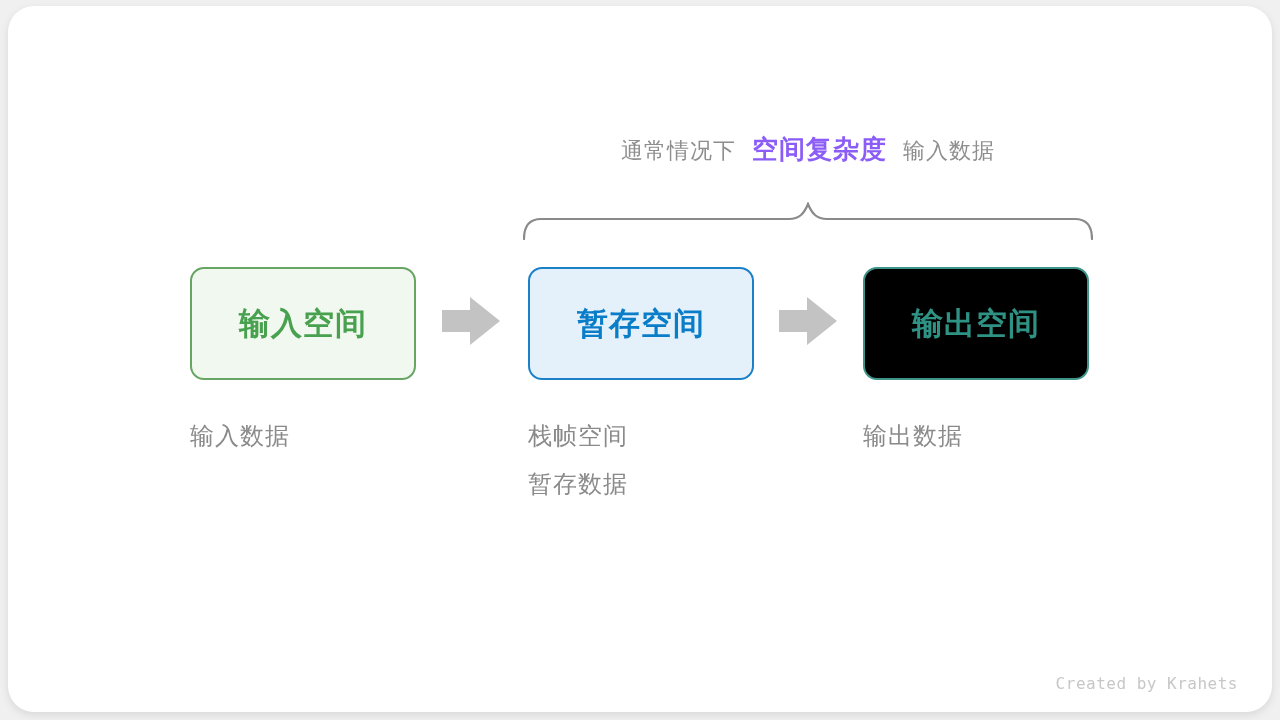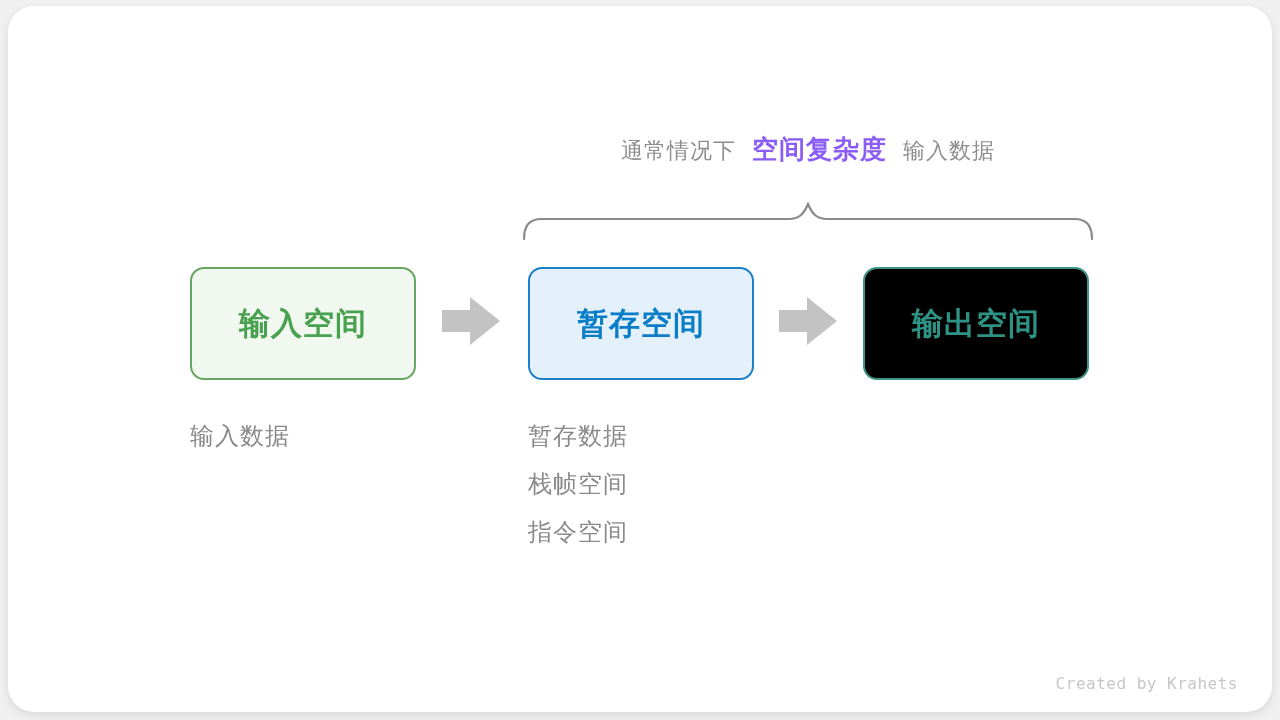--- a/index.html
+++ b/index.html
@@ -131,20 +131,22 @@
 
   <div class="node output">
     <span>输出空间</span>
   </div>
 
   <div class="sublist c1">
     <div>输入数据</div>
   </div>
 
   <div class="sublist c2">
+    <div>栈帧空间</div>
     <div>暂存数据</div>
-    <div>栈帧空间</div>
-    <div>指令空间</div>
   </div>
 
+  <div class="sublist c3">
+    <div>输出数据</div>
+  </div>
 
   <div class="credit">Created by Krahets</div>
 </div>
 
 </body></html>

